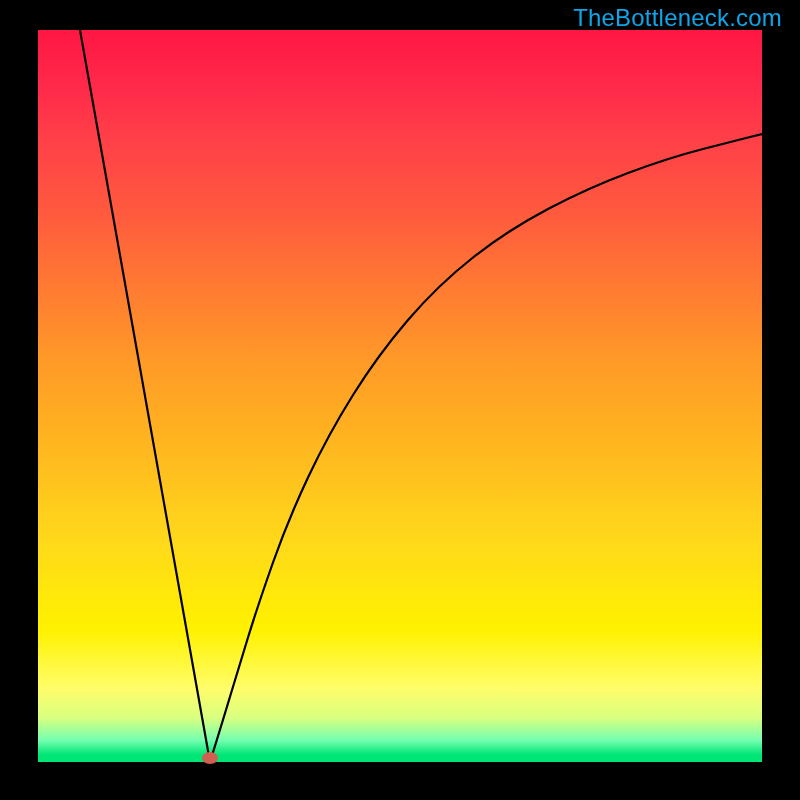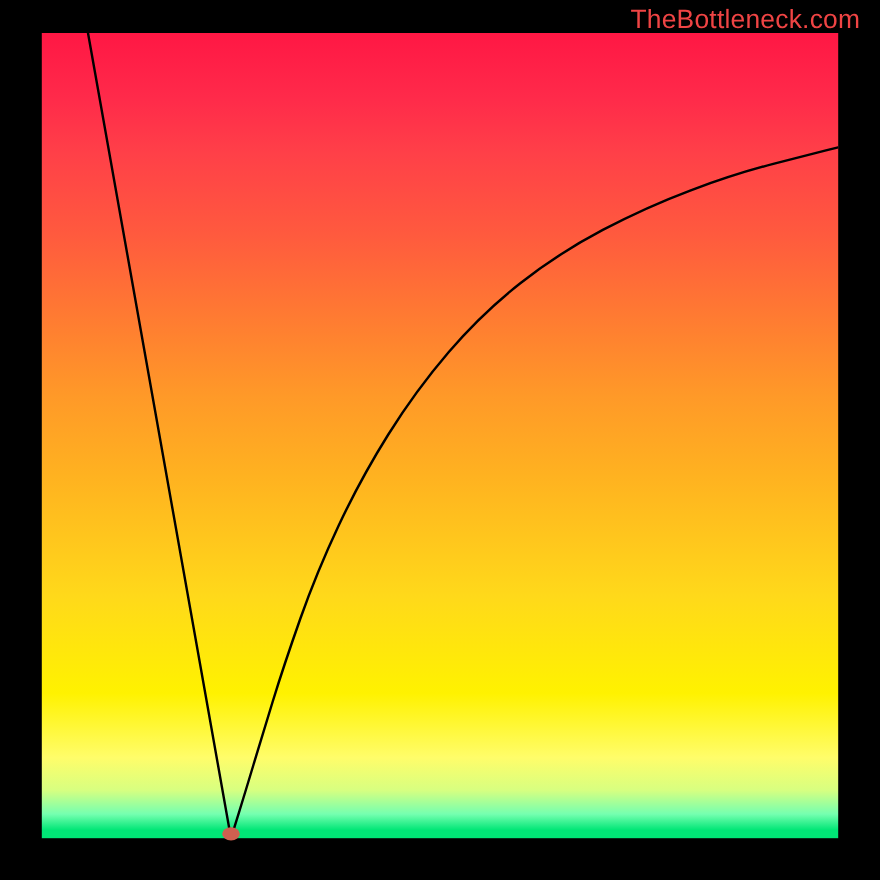--- a/index.html
+++ b/index.html
@@ -8,21 +8,21 @@
     height: 800px;
     background: #000;
     position: relative;
     overflow: hidden;
     font-family: Arial, Helvetica, sans-serif;
   }
   .watermark {
     position: absolute;
     top: 4px;
     right: 18px;
-    color: #ef4444;
+    color: #0ea5e9;
     font-size: 24px;
     font-weight: 500;
     user-select: none;
     z-index: 5;
     letter-spacing: 0.2px;
   }
   .plot-area {
     position: absolute;
     left: 38px;
     top: 30px;

